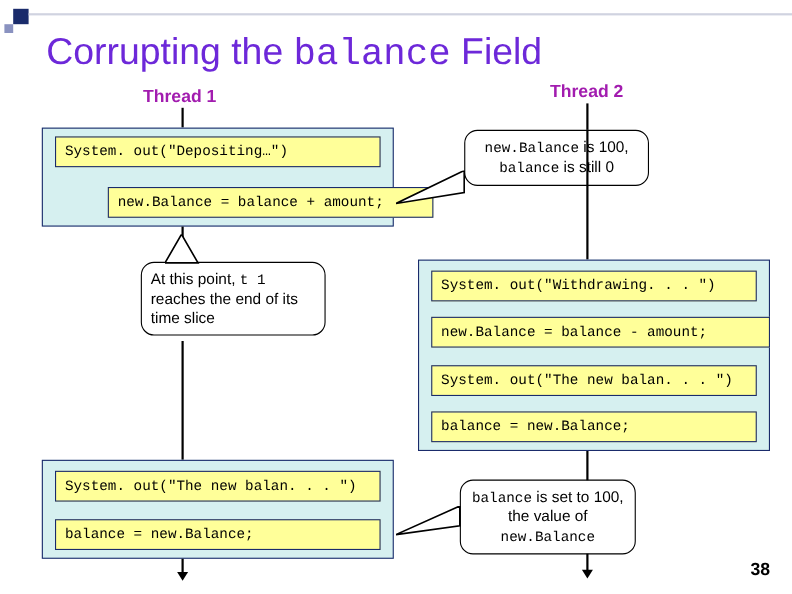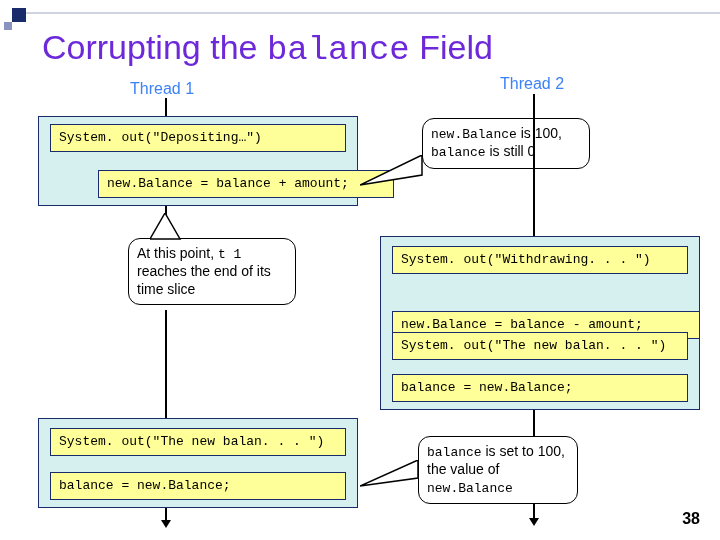--- a/index.html
+++ b/index.html
@@ -24,23 +24,23 @@
     position: absolute;
     left: 42px; top: 28px;
     font-size: 34px;
     font-weight: 400;
     color: #6d28d9;
   }
   .title .mono { font-family: "Courier New", monospace; }
 
   .thread-label {
     position: absolute;
-    font-weight: normal;
+    font-weight: bold;
     font-size: 16px;
-    color: #3b82f6;
+    color: #a21caf;
   }
   .th1 { left: 130px; top: 80px; }
   .th2 { left: 500px; top: 75px; }
 
   .arrow-v {
     position: absolute;
     width: 2px;
     background: #000;
   }
   .arrow-v::after {
@@ -69,20 +69,21 @@
     line-height: 1.2;
     white-space: nowrap;
   }
 
   .callout {
     position: absolute;
     background: #fff;
     border: 1.5px solid #000;
     border-radius: 12px;
     font-size: 14px;
+    text-align: center;
     padding: 6px 8px;
     line-height: 1.25;
   }
   .callout .mono { font-family: "Courier New", monospace; font-size: 13px; }
 
   .slidenum {
     position: absolute;
     right: 20px; bottom: 12px;
     font-size: 16px;
     font-weight: bold;
@@ -125,21 +126,21 @@
   <span>At this point, </span><span class="mono">t 1</span><span> reaches the end of its time slice</span>
 </div>
 <svg style="position:absolute; left:150px; top:213px;" width="40" height="30">
   <polygon points="15,0 0,26 30,26" fill="#fff" stroke="#000" stroke-width="1.5"></polygon>
 </svg>
 
 <div class="arrow-v noarrow" style="left:533px; top:118px; height:118px;"></div>
 
 <div class="panel" style="left:380px; top:236px; width:320px; height:174px;"></div>
 <div class="codebox" style="left:392px; top:246px; width:296px;">System. out("Withdrawing. . . ")</div>
-<div class="codebox" style="left:392px; top:288px; width:308px;margin-top:23px;">new.Balance = balance - amount;</div>
+<div class="codebox" style="left:392px; top:288px; width:308px;">new.Balance = balance - amount;</div>
 <div class="codebox" style="left:392px; top:332px; width:296px;">System. out("The new balan. . . ")</div>
 <div class="codebox" style="left:392px; top:374px; width:296px;">balance = new.Balance;</div>
 
 <div class="arrow-v noarrow" style="left:165px; top:310px; height:108px;"></div>
 
 <div class="panel" style="left:38px; top:418px; width:320px; height:90px;"></div>
 <div class="codebox" style="left:50px; top:428px; width:296px;">System. out("The new balan. . . ")</div>
 <div class="codebox" style="left:50px; top:472px; width:296px;">balance = new.Balance;</div>
 
 <div class="arrow-v" style="left:533px; top:410px; height:110px;"></div>

